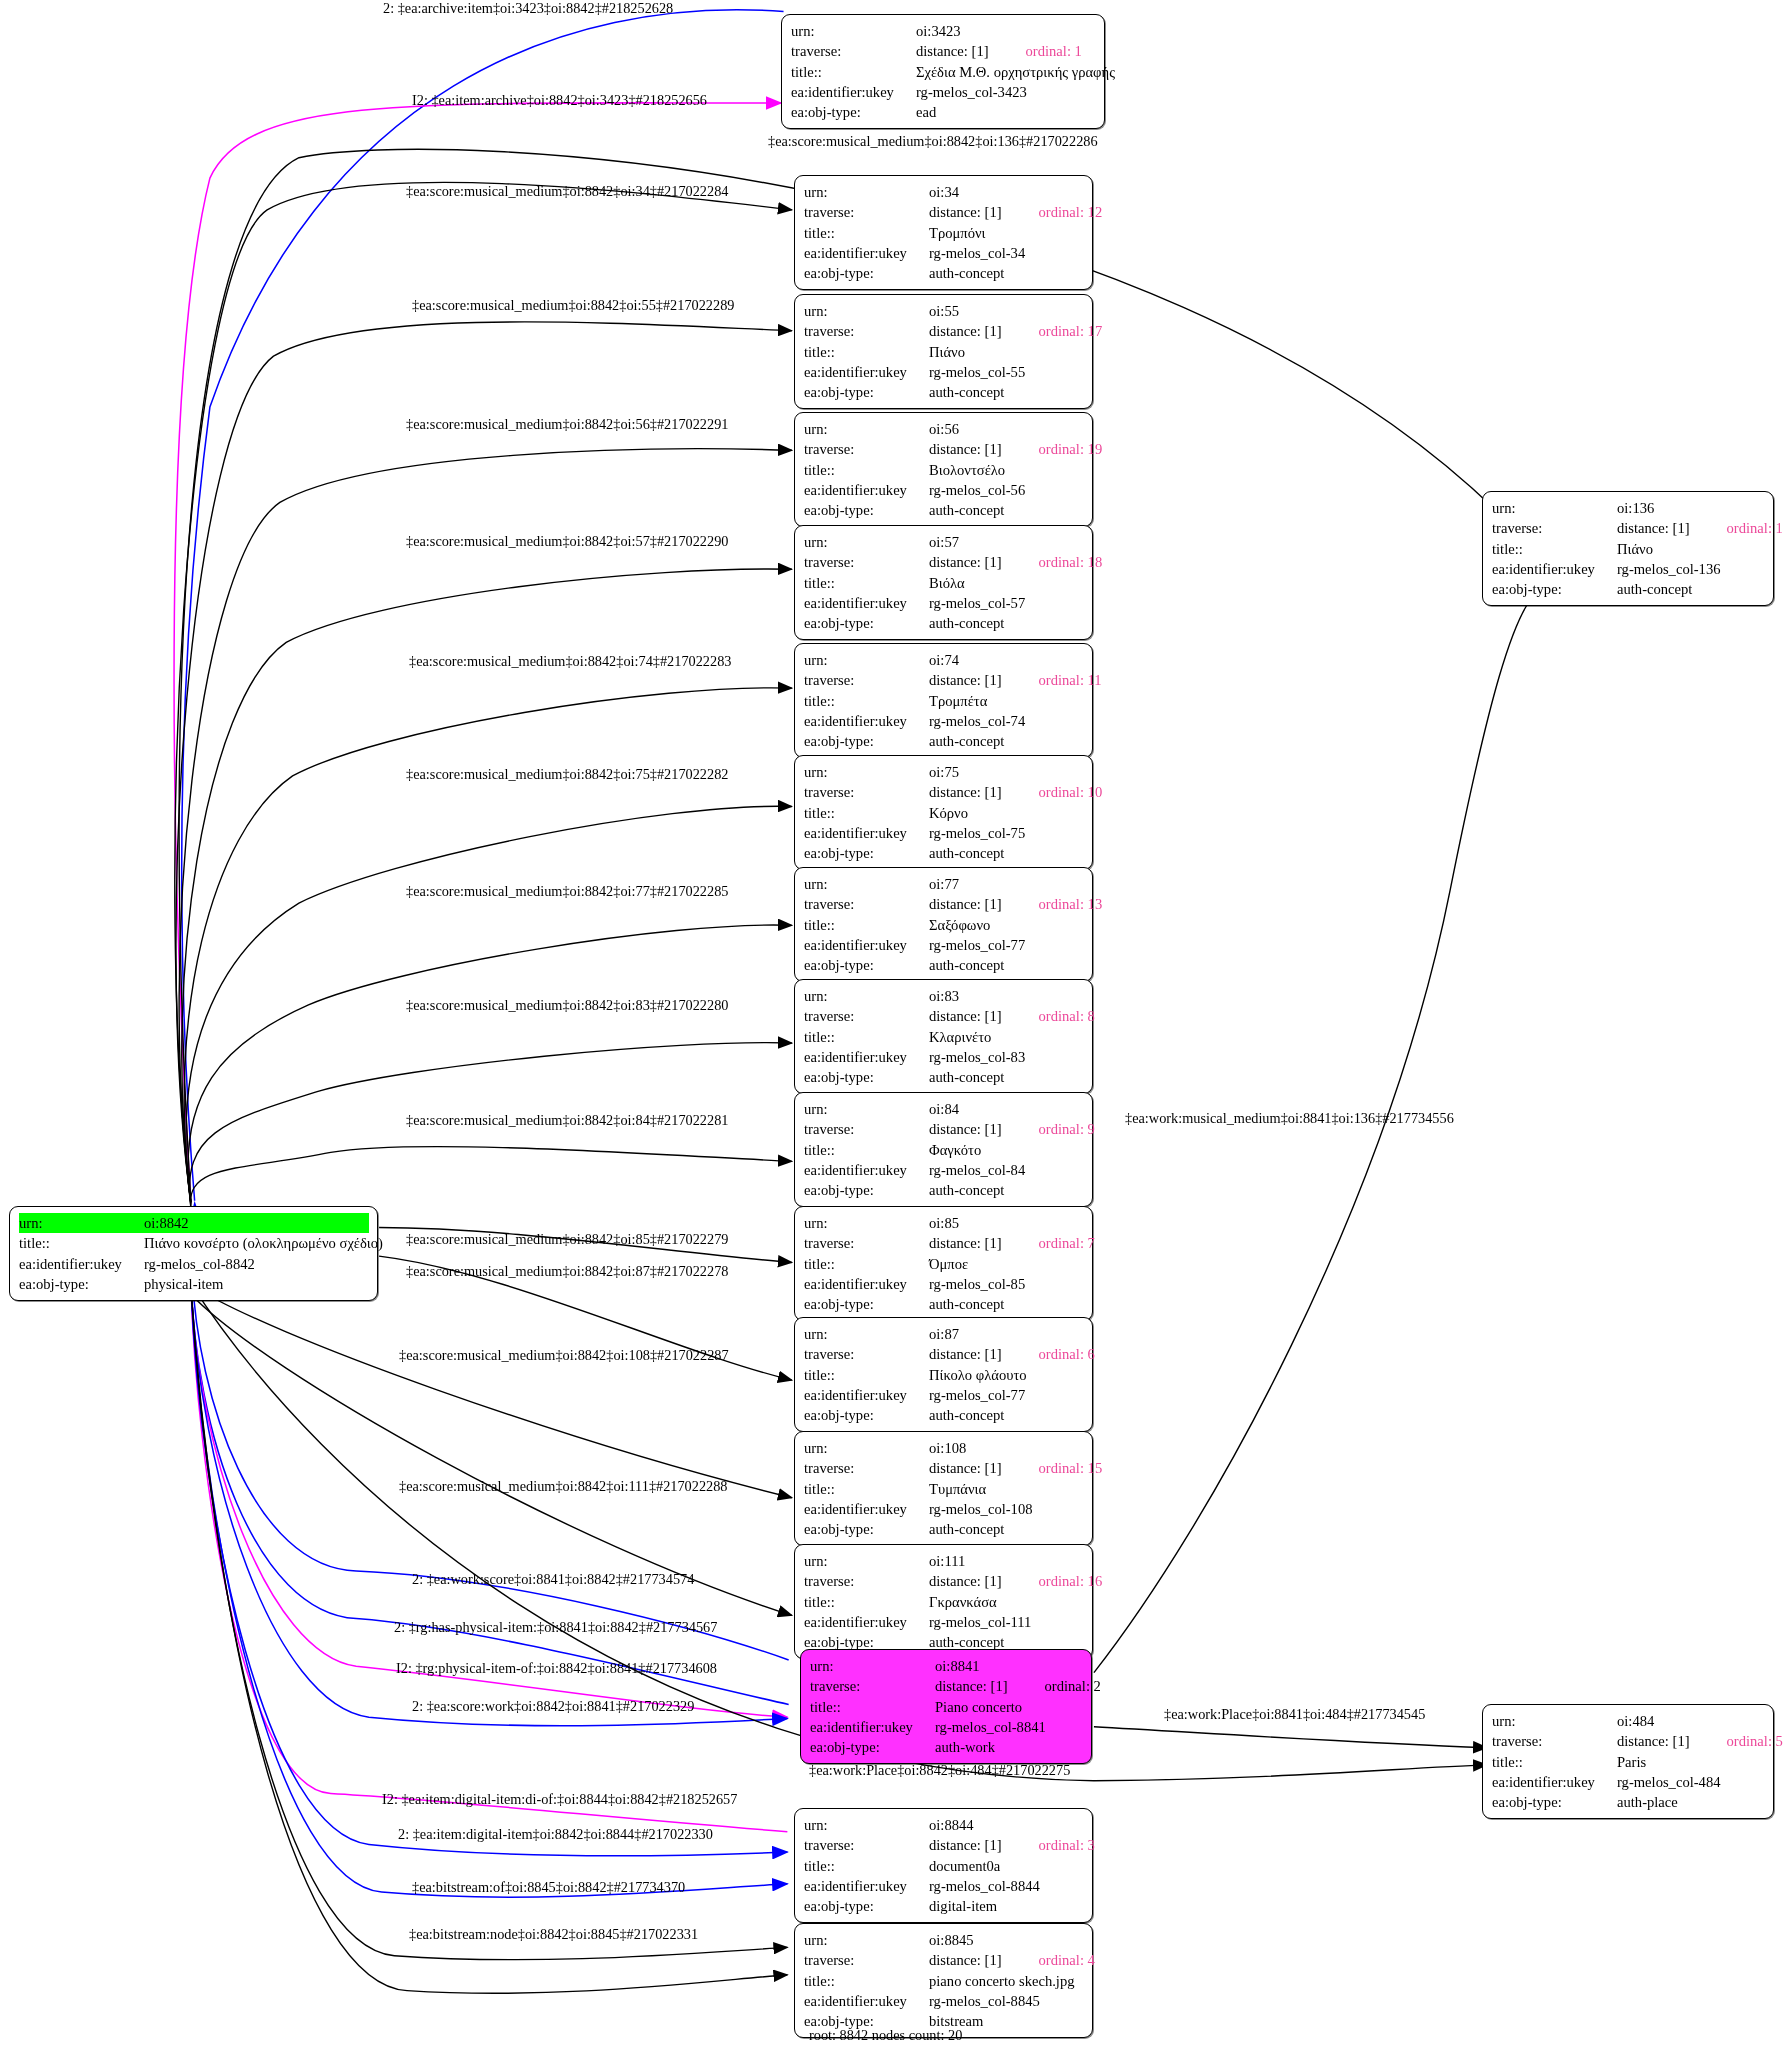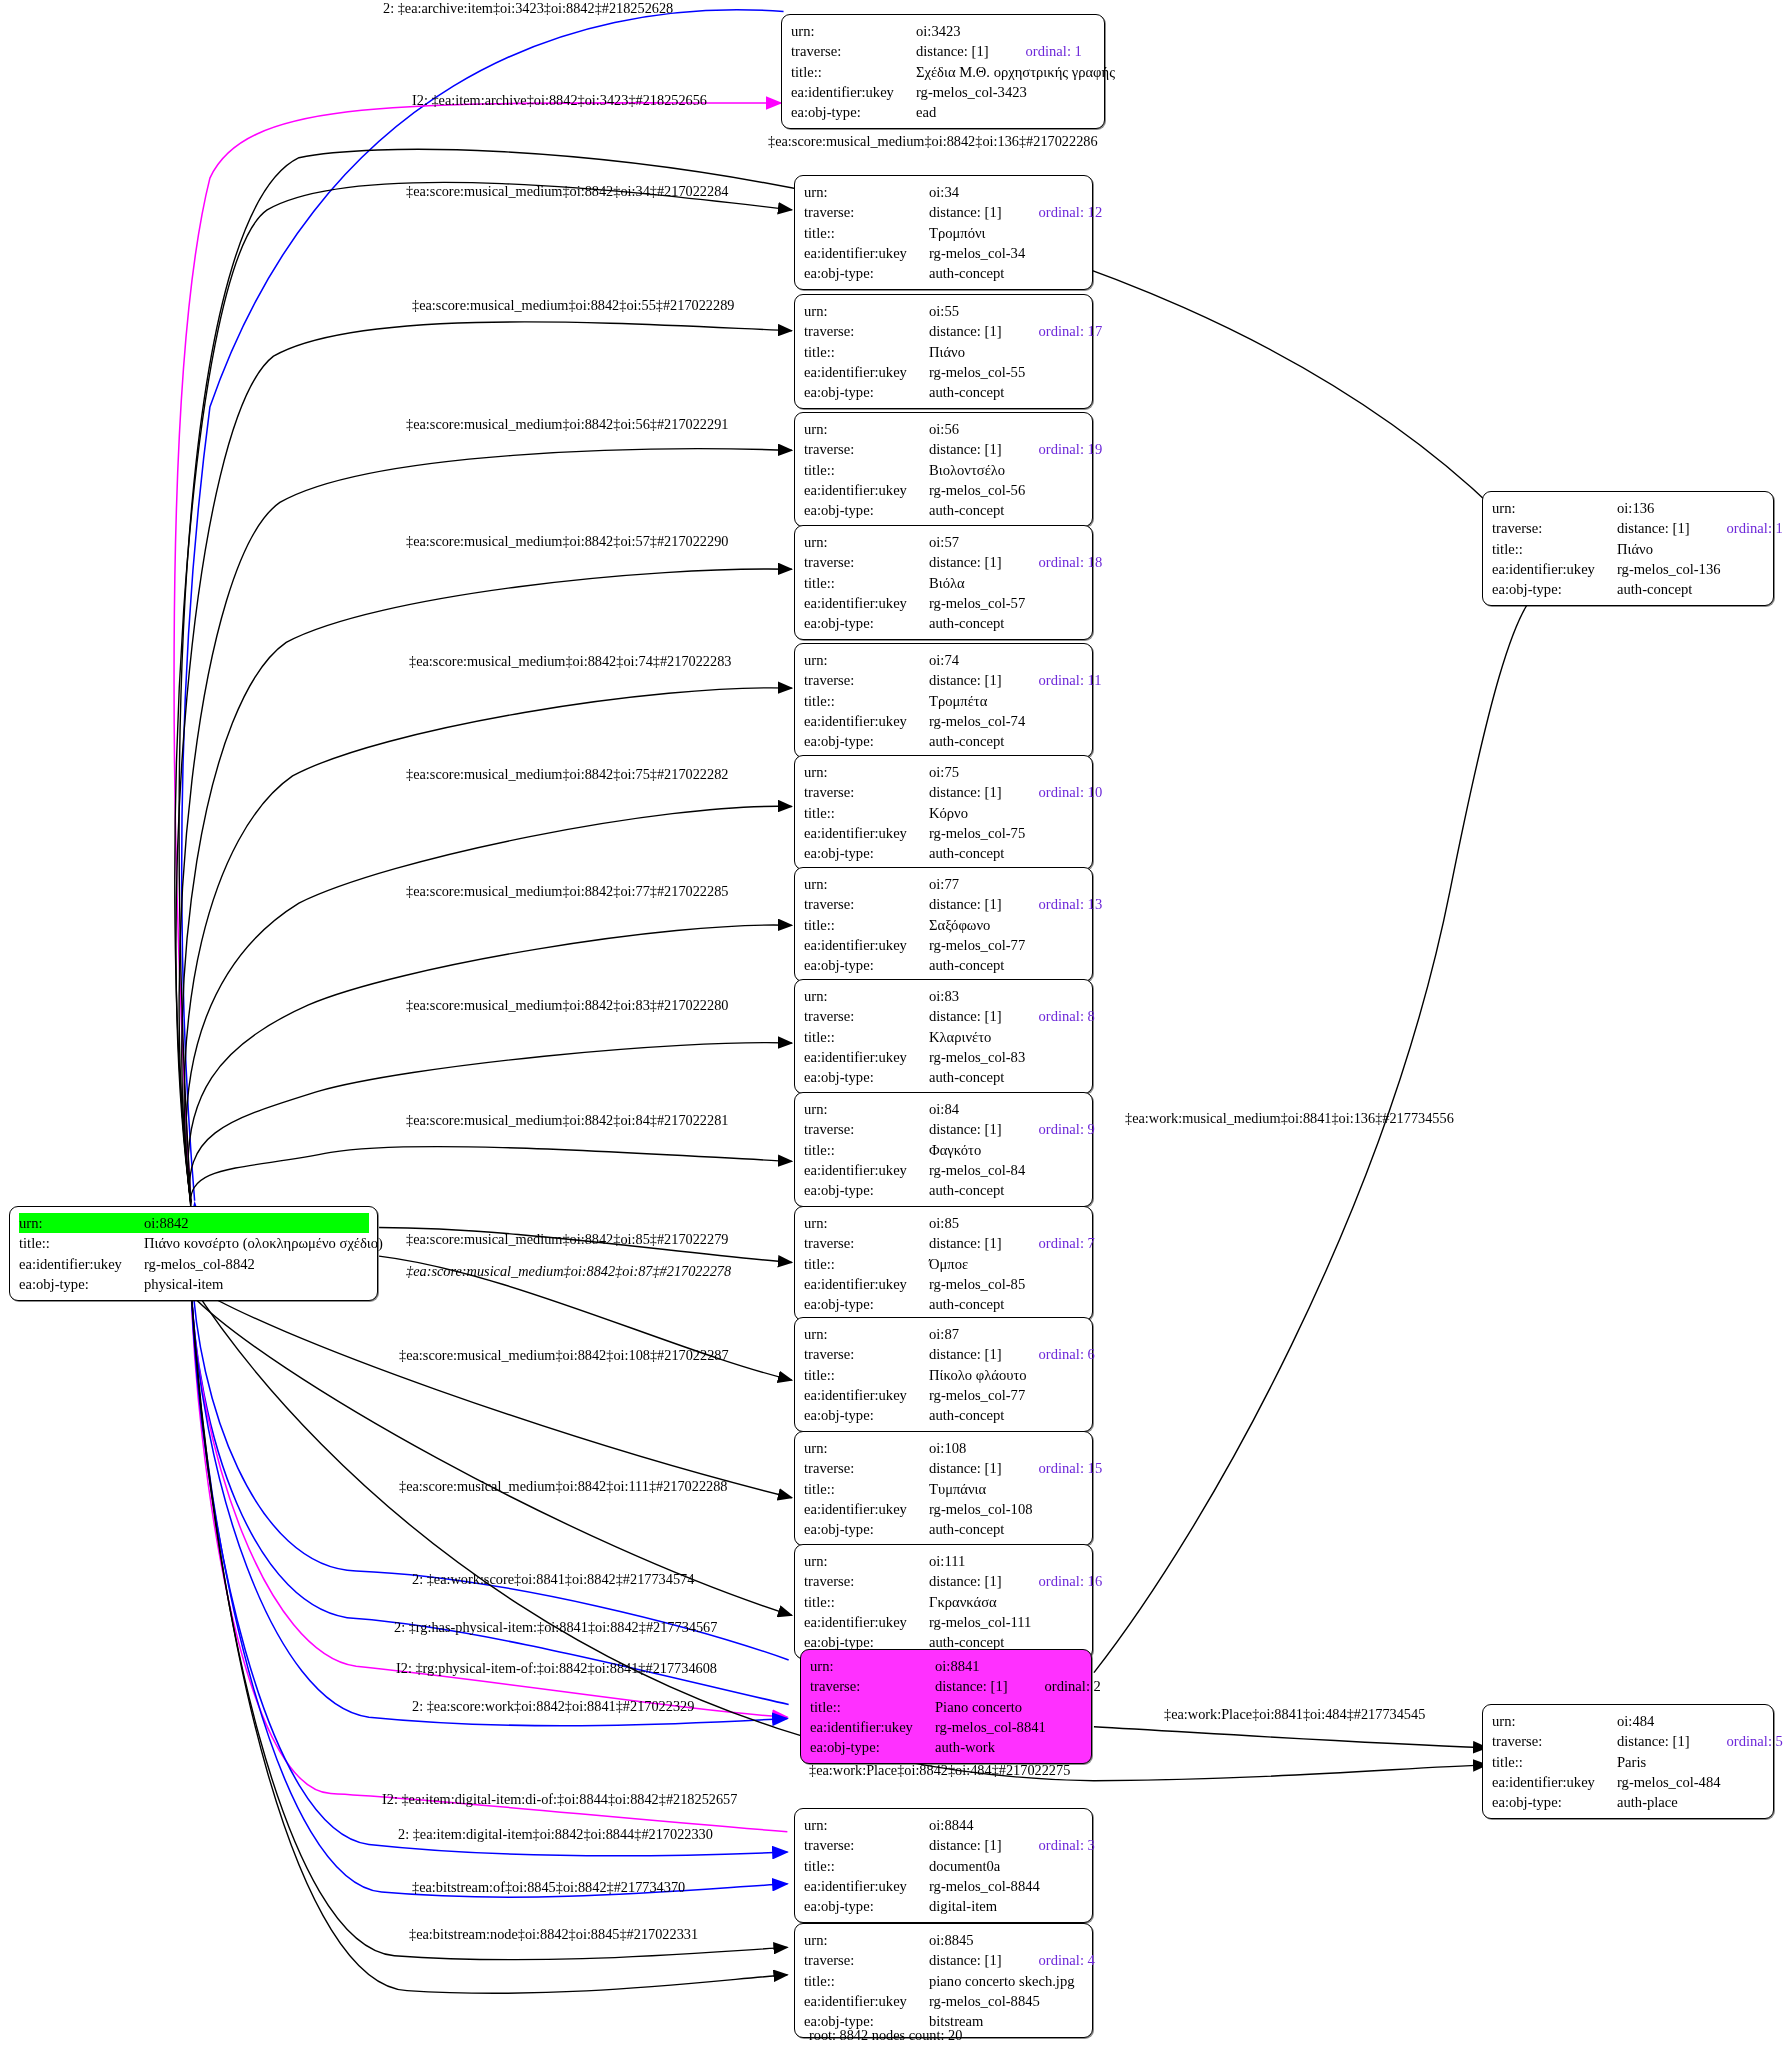--- a/index.html
+++ b/index.html
@@ -11,21 +11,21 @@
     border:1px solid #000;
     border-radius:9px;
     background:#fff;
     box-sizing:border-box;
     padding:5.7px 7.6px 5.7px 9px;
     box-shadow:1px 1px 0 rgba(0,0,0,0.45);
   }
   .node .row{display:flex;align-items:baseline;line-height:1.40;white-space:nowrap;}
   .node .k{width:125px;flex:0 0 125px;font-size:14.6px;color:#000;}
   .node .v{font-size:14.6px;color:#000;}
-  .node .v2{font-size:14.6px;color:#6d28d9;margin-left:37px;}
+  .node .v2{font-size:14.6px;color:#ec4899;margin-left:37px;}
   .node.root{background:#fff;border-radius:9px;}
   .node.root .row.hl{background:#00ff00;}
   .node.root .row.hl .k,.node.root .row.hl .v{background:#00ff00;}
   .node.work{background:#ff30ff;border-color:#000;}
   .node.work .k,.node.work .v,.node.work .v2{color:#000;}
   .elabel{
     position:absolute;
     font-size:14.3px;
     color:#000;
     white-space:nowrap;
@@ -578,21 +578,21 @@
   <div class="elabel" style="left:406px;top:184px;">‡ea:score:musical_medium‡oi:8842‡oi:34‡#217022284</div>
   <div class="elabel" style="left:412px;top:298px;">‡ea:score:musical_medium‡oi:8842‡oi:55‡#217022289</div>
   <div class="elabel" style="left:406px;top:417px;">‡ea:score:musical_medium‡oi:8842‡oi:56‡#217022291</div>
   <div class="elabel" style="left:406px;top:534px;">‡ea:score:musical_medium‡oi:8842‡oi:57‡#217022290</div>
   <div class="elabel" style="left:409px;top:654px;">‡ea:score:musical_medium‡oi:8842‡oi:74‡#217022283</div>
   <div class="elabel" style="left:406px;top:767px;">‡ea:score:musical_medium‡oi:8842‡oi:75‡#217022282</div>
   <div class="elabel" style="left:406px;top:884px;text-align:center;">‡ea:score:musical_medium‡oi:8842‡oi:77‡#217022285</div>
   <div class="elabel" style="left:406px;top:998px;">‡ea:score:musical_medium‡oi:8842‡oi:83‡#217022280</div>
   <div class="elabel" style="left:406px;top:1113px;">‡ea:score:musical_medium‡oi:8842‡oi:84‡#217022281</div>
   <div class="elabel" style="left:406px;top:1232px;">‡ea:score:musical_medium‡oi:8842‡oi:85‡#217022279</div>
-  <div class="elabel" style="left:406px;top:1264px;font-style:italic;">‡ea:score:musical_medium‡oi:8842‡oi:87‡#217022278</div>
+  <div class="elabel" style="left:406px;top:1264px;">‡ea:score:musical_medium‡oi:8842‡oi:87‡#217022278</div>
   <div class="elabel" style="left:399px;top:1335px;margin-top:13px;">‡ea:score:musical_medium‡oi:8842‡oi:108‡#217022287</div>
   <div class="elabel" style="left:399px;top:1443px;margin-top:36px;">‡ea:score:musical_medium‡oi:8842‡oi:111‡#217022288</div>
   <div class="elabel" style="left:412px;top:1572px;">2: ‡ea:work:score‡oi:8841‡oi:8842‡#217734574</div>
   <div class="elabel" style="left:394px;top:1620px;">2: ‡rg:has-physical-item:‡oi:8841‡oi:8842‡#217734567</div>
   <div class="elabel" style="left:396px;top:1661px;">I2: ‡rg:physical-item-of:‡oi:8842‡oi:8841‡#217734608</div>
   <div class="elabel" style="left:412px;top:1699px;">2: ‡ea:score:work‡oi:8842‡oi:8841‡#217022329</div>
   <div class="elabel" style="left:1125px;top:1111px;">‡ea:work:musical_medium‡oi:8841‡oi:136‡#217734556</div>
   <div class="elabel" style="left:1164px;top:1707px;">‡ea:work:Place‡oi:8841‡oi:484‡#217734545</div>
   <div class="elabel" style="left:809px;top:1763px;">‡ea:work:Place‡oi:8842‡oi:484‡#217022275</div>
   <div class="elabel" style="left:382px;top:1792px;">I2: ‡ea:item:digital-item:di-of:‡oi:8844‡oi:8842‡#218252657</div>

